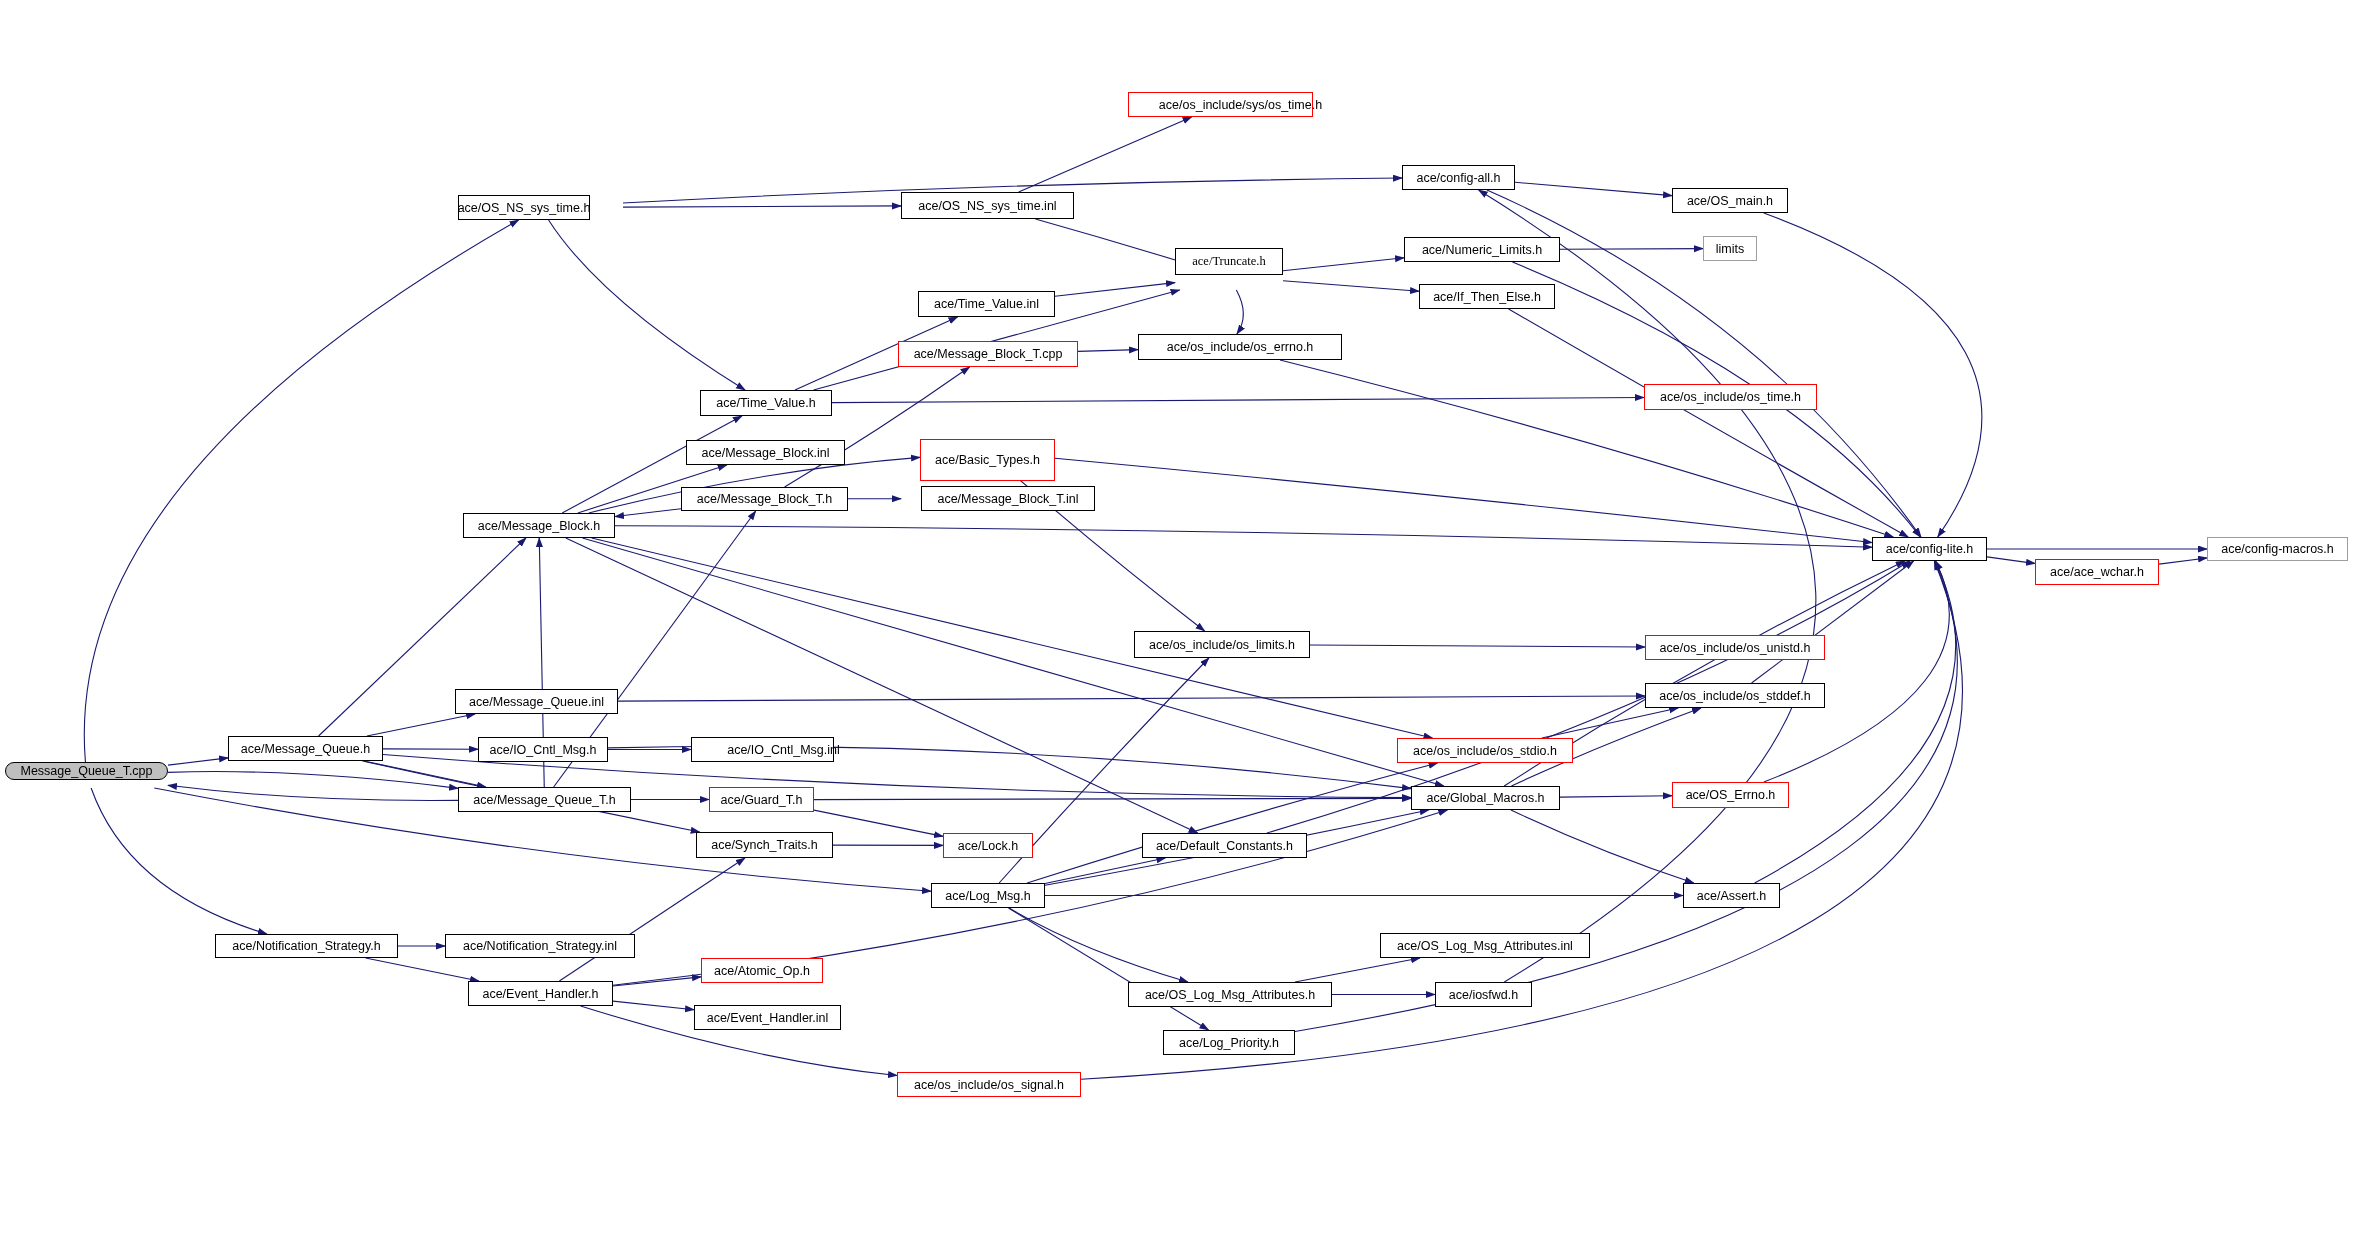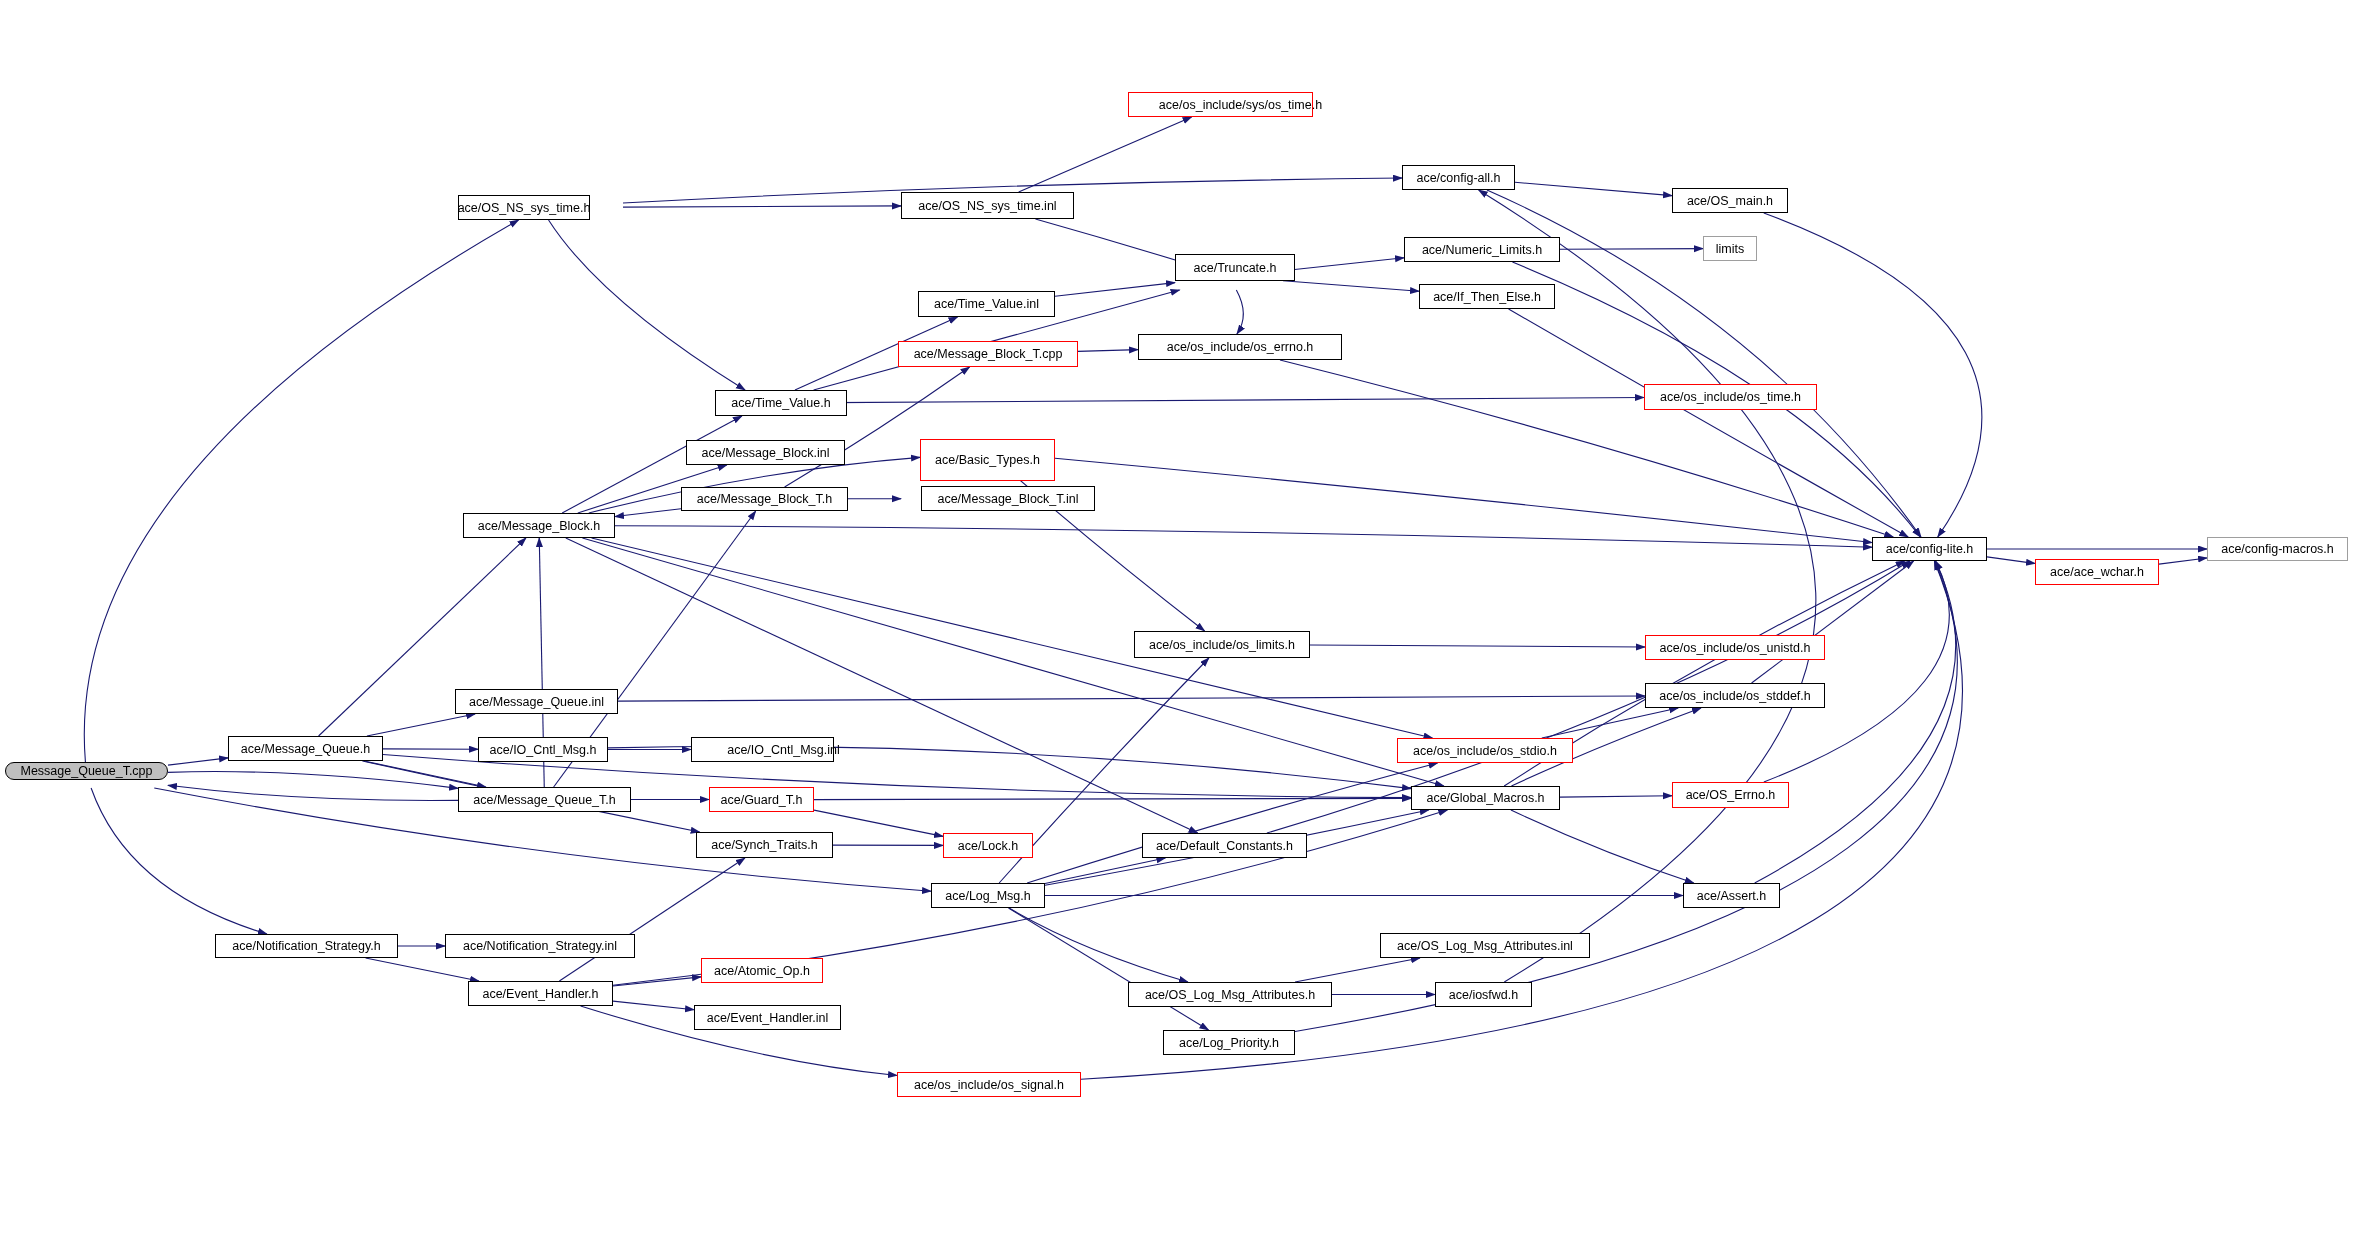--- a/index.html
+++ b/index.html
@@ -136,25 +136,25 @@
       <div class="node " style="left: 1435px; top: 982px; width: 97px; height: 25px;">ace/iosfwd.h</div>
       <div class="node " style="left: 1163px; top: 1030px; width: 132px; height: 25px;">ace/Log_Priority.h</div>
       <div class="node red" style="left: 1397px; top: 738px; width: 176px; height: 25px;">ace/os_include/os_stdio.h</div>
       <div class="node " style="left: 1411px; top: 786px; width: 149px; height: 24px;">ace/Global_Macros.h</div>
       <div class="node red" style="left: 1672px; top: 782px; width: 117px; height: 26px;">ace/OS_Errno.h</div>
       <div class="node " style="left: 463px; top: 513px; width: 152px; height: 25px;">ace/Message_Block.h</div>
       <div class="node " style="left: 686px; top: 440px; width: 159px; height: 25px;">ace/Message_Block.inl</div>
       <div class="node red" style="left: 920px; top: 439px; width: 135px; height: 42px;">ace/Basic_Types.h</div>
       <div class="node " style="left: 681px; top: 487px; width: 167px; height: 24px;">ace/Message_Block_T.h</div>
       <div class="node " style="left: 901px; top: 486px; width: 174px; height: 25px; margin-left: 20px;">ace/Message_Block_T.inl</div>
-      <div class="node " style="left: 700px; top: 390px; width: 132px; height: 26px; margin-left: 15px;">ace/Time_Value.h</div>
+      <div class="node " style="left: 700px; top: 390px; width: 132px; height: 26px;">ace/Time_Value.h</div>
       <div class="node " style="left: 918px; top: 291px; width: 137px; height: 26px;">ace/Time_Value.inl</div>
       <div class="node red" style="left: 898px; top: 341px; width: 180px; height: 26px; text-align: center;">ace/Message_Block_T.cpp</div>
       <div class="node " style="left: 1138px; top: 334px; width: 204px; height: 26px;">ace/os_include/os_errno.h</div>
-      <div class="node " style="left: 1175px; top: 254px; width: 120px; height: 27px;">ace/Truncate.h</div>
+      <div class="node " style="left: 1175px; top: 248px; width: 108px; height: 27px; font-family: Liberation Serif, serif;">ace/Truncate.h</div>
       <div class="node " style="left: 1404px; top: 237px; width: 156px; height: 25px;">ace/Numeric_Limits.h</div>
       <div class="node gray" style="left: 1703px; top: 236px; width: 54px; height: 25px;">limits</div>
       <div class="node " style="left: 1419px; top: 284px; width: 136px; height: 25px;">ace/If_Then_Else.h</div>
       <div class="node red" style="left: 1128px; top: 92px; width: 185px; height: 25px; padding-left: 40px;">ace/os_include/sys/os_time.h</div>
       <div class="node " style="left: 1402px; top: 165px; width: 113px; height: 25px;">ace/config-all.h</div>
       <div class="node " style="left: 1672px; top: 188px; width: 116px; height: 25px;">ace/OS_main.h</div>
       <div class="node " style="left: 458px; top: 195px; width: 132px; height: 25px;">ace/OS_NS_sys_time.h</div>
       <div class="node " style="left: 901px; top: 192px; width: 173px; height: 27px;">ace/OS_NS_sys_time.inl</div>
       <div class="node red" style="left: 1644px; top: 384px; width: 173px; height: 26px;">ace/os_include/os_time.h</div>
       <div class="node " style="left: 1134px; top: 631px; width: 176px; height: 27px;">ace/os_include/os_limits.h</div>

